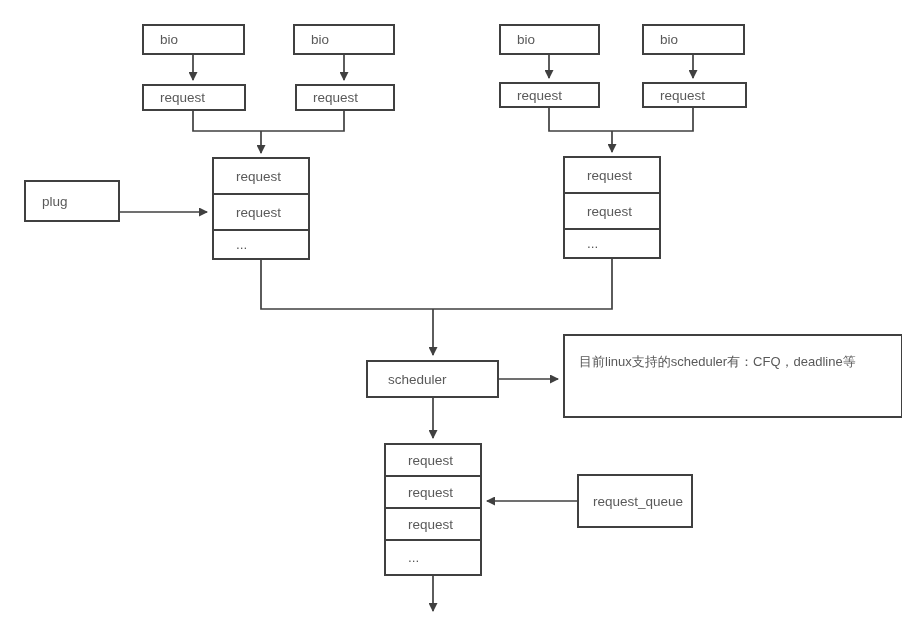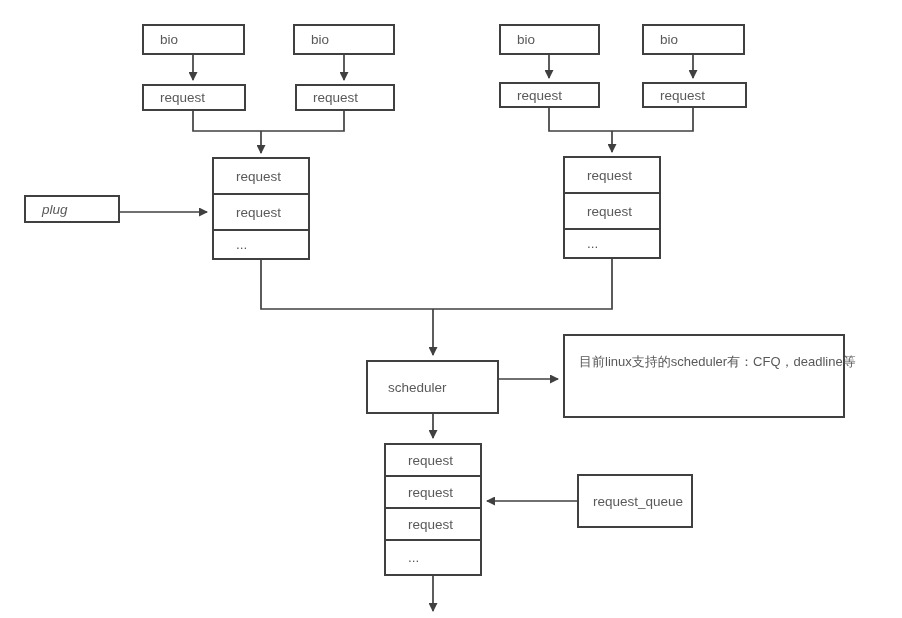--- a/index.html
+++ b/index.html
@@ -53,21 +53,21 @@
   .queue .qrow:last-child {
     border-bottom: none;
     flex: 1;
   }
   .queue.q3 .qrow { height: 36px; }
   .queue.q4 .qrow { height: 32px; }
   #annotation-box {
     position: absolute;
     box-sizing: border-box;
     left: 563px; top: 334px;
-    width: 282px; height: 84px;
+    width: 340px; height: 84px;
     border: 2px solid #404040;
     background: #ffffff;
     color: #595959;
     font-size: 13px;
     padding: 9px 0 0 14px;
     line-height: 34px;
     white-space: nowrap;
   }
 </style>
 </head>
@@ -110,35 +110,35 @@
   <div class="node" style="left:142px; top:24px; width:103px; height:31px;">bio</div>
   <div class="node" style="left:293px; top:24px; width:102px; height:31px;">bio</div>
   <div class="node" style="left:499px; top:24px; width:101px; height:31px;">bio</div>
   <div class="node" style="left:642px; top:24px; width:103px; height:31px;">bio</div>
 
   <div class="node" style="left:142px; top:84px; width:104px; height:27px;">request</div>
   <div class="node" style="left:295px; top:84px; width:100px; height:27px;">request</div>
   <div class="node" style="left:499px; top:82px; width:101px; height:26px;">request</div>
   <div class="node" style="left:642px; top:82px; width:105px; height:26px;">request</div>
 
-  <div class="node" style="left:24px; top:195px; width:96px; height:28px;font-style:italic;">plug</div>
+  <div class="node" style="left:24px; top:180px; width:96px; height:42px;">plug</div>
 
   <div class="queue q3" style="left:212px; top:157px; width:98px; height:103px;">
     <div class="qrow">request</div>
     <div class="qrow">request</div>
     <div class="qrow">...</div>
   </div>
 
   <div class="queue q3" style="left:563px; top:156px; width:98px; height:103px;">
     <div class="qrow">request</div>
     <div class="qrow">request</div>
     <div class="qrow">...</div>
   </div>
 
-  <div class="node" style="left:366px; top:360px; width:133px; height:54px; padding-left:20px;">scheduler</div>
+  <div class="node" style="left:366px; top:360px; width:133px; height:38px; padding-left:20px;">scheduler</div>
 
   <div id="annotation-box">
     <div>目前linux支持的scheduler有：CFQ，deadline等</div>
   </div>
 
   <div class="queue q4" style="left:384px; top:443px; width:98px; height:133px;">
     <div class="qrow">request</div>
     <div class="qrow">request</div>
     <div class="qrow">request</div>
     <div class="qrow">...</div>

